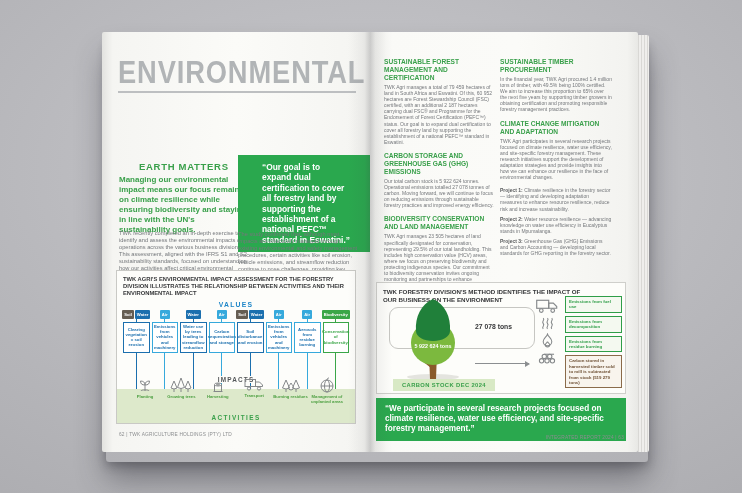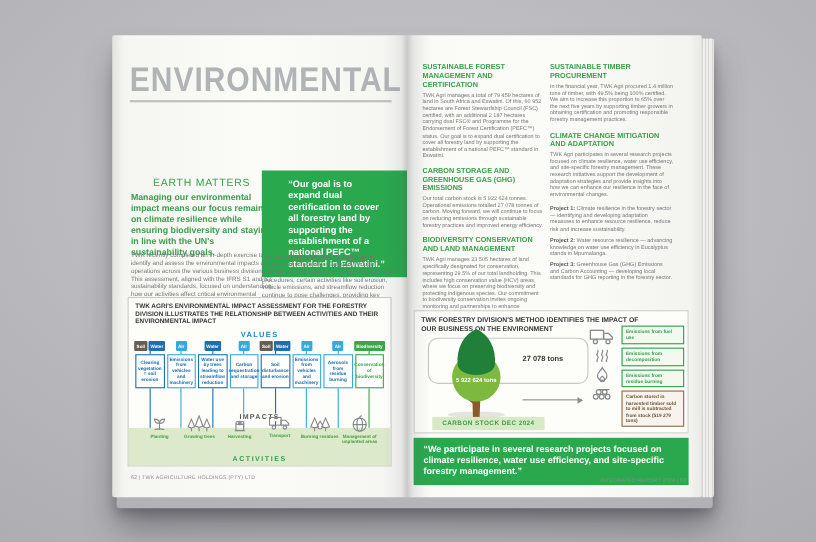--- a/index.html
+++ b/index.html
@@ -18,21 +18,21 @@
     background:linear-gradient(90deg,#ededea 0,#fafaf7 6%,#fbfbf8 55%,#f3f3f0 96%,#e8e8e5 100%); }
   .spine { position:absolute; left:248px; top:4px; width:44px; height:420px; pointer-events:none;
     background:linear-gradient(90deg,rgba(0,0,0,0) 0%,rgba(60,60,68,.07) 38%,rgba(60,60,68,.20) 50%,rgba(60,60,68,.07) 62%,rgba(0,0,0,0) 100%); }
 
   .abs { position:absolute; }
   
   .lp-title { left:16px; top:24px; width:238px; }
   .t-line { border-bottom:2px solid #bdbfc1; height:37px; margin-bottom:3px; white-space:nowrap; }
   .t-line span { display:inline-block; transform:scaleX(.88); transform-origin:0 50%;
     font-size:31px; font-weight:700; color:#b1b4b6; letter-spacing:1px; line-height:34px; }
-  .lp-earth-h { left:17px; top:129px; font-size:9.5px; font-weight:400; color:#3aa04b; letter-spacing:.7px;padding-left:20px; }
+  .lp-earth-h { left:17px; top:129px; font-size:9.5px; font-weight:700; color:#3aa04b; letter-spacing:.7px;padding-left:20px; }
   .lp-lead { left:17px; top:143px; width:129px; font-size:8px; line-height:10px; font-weight:700; color:#3aa04b; }
   .lp-body { left:17px; top:198px; width:131px; font-size:5.7px; line-height:7.1px; color:#74777b; }
   .lp-quote { left:136px; top:123px; width:136px; background:#2aa84e; color:#fff;
     padding:7px 24px; font-size:8.4px; line-height:10.4px; font-weight:700; }
   .lp-follow { left:136px; top:199px; width:122px; font-size:5.7px; line-height:7.1px; color:#74777b; }
   .lp-footer { left:17px; top:400px; font-size:4.8px; color:#8c8e90; letter-spacing:.2px; }
 
   .lp-diagram { left:14px; top:238px; width:240px; height:154px; border:1px solid #c9c9c5;
     background:#fdfdfa; display:flex; flex-direction:column; padding:5px 6px 0; position:absolute; }
   .ld-title { font-size:5.8px; line-height:7.2px; font-weight:700; color:#37383a; }

